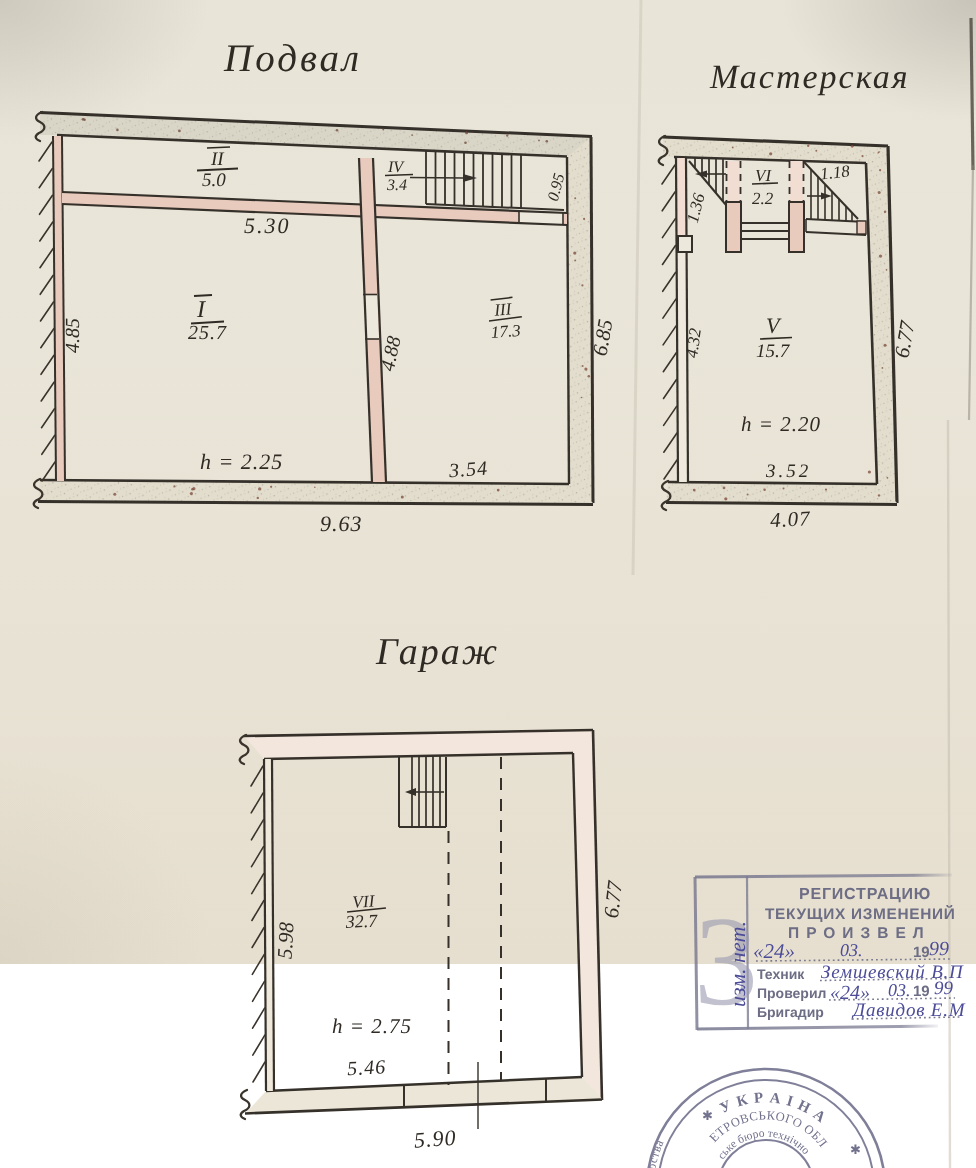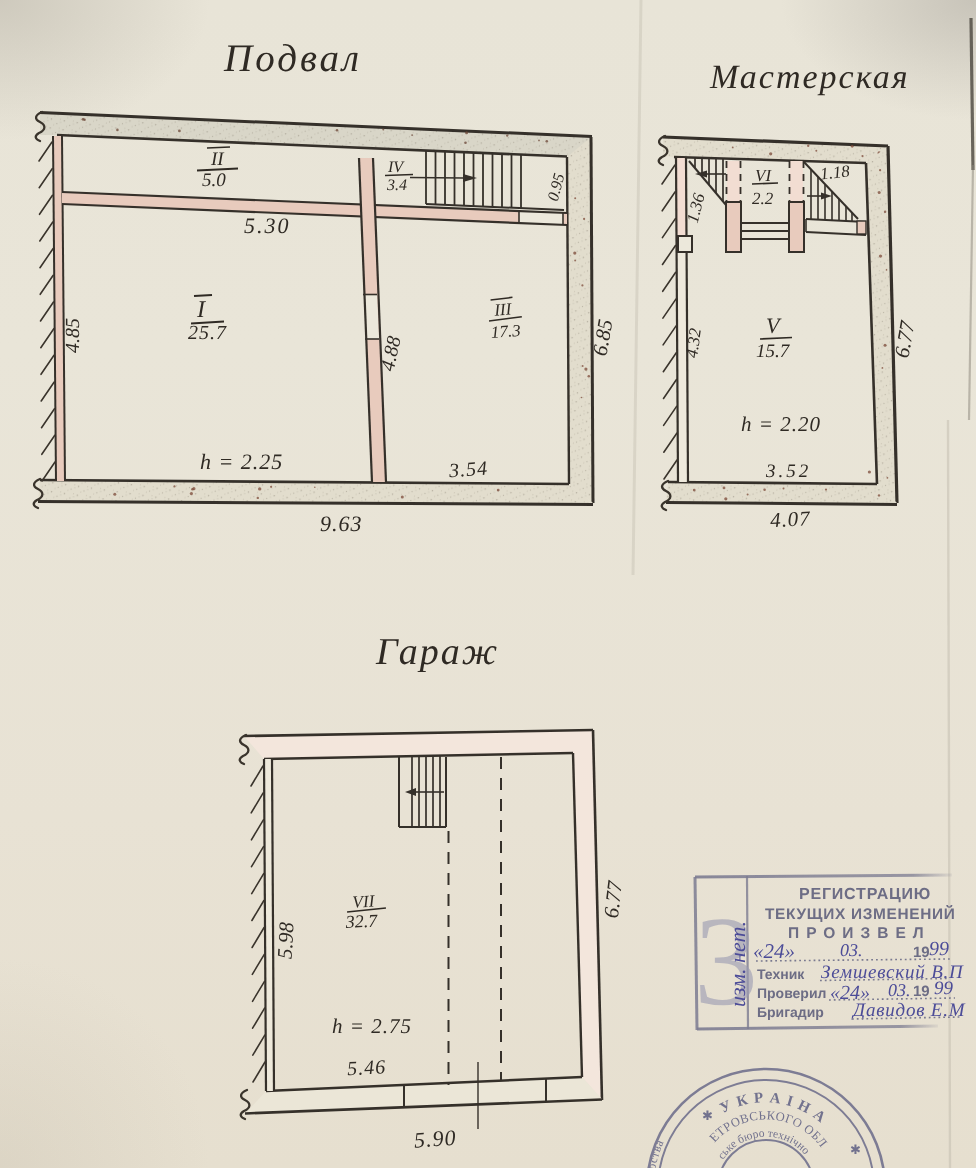--- a/index.html
+++ b/index.html
@@ -1,15 +1,15 @@
 <!DOCTYPE html>
 <html><head><meta charset="utf-8"><style>
 html,body{margin:0;padding:0;}
 body{width:976px;height:1168px;overflow:hidden;font-family:"Liberation Serif",serif;}
-.pg{position:relative;width:976px;height:1168px;
+.pg{position:relative;width:976px;height:964px;
 background:
 radial-gradient(ellipse 300px 200px at 0% 0%, rgba(175,170,158,0.45), rgba(175,170,158,0) 70%),
 radial-gradient(ellipse 260px 160px at 100% 0%, rgba(168,164,156,0.5), rgba(168,164,156,0) 75%),
 radial-gradient(ellipse 300px 300px at 0% 100%, rgba(190,182,165,0.25), rgba(190,182,165,0) 70%),
 linear-gradient(180deg,#e8e4d7 0%,#e9e5d8 30%,#e8e2d4 70%,#e6dfcf 100%);}
 svg{position:absolute;left:0;top:0;}
 text{font-family:"Liberation Serif",serif;text-rendering:geometricPrecision;}
 *{-webkit-font-smoothing:antialiased;}
 .hw{fill:#2f2a24;font-style:italic;}
 .st{font-family:"Liberation Sans",sans-serif;font-weight:bold;fill:#6d6d85;}

